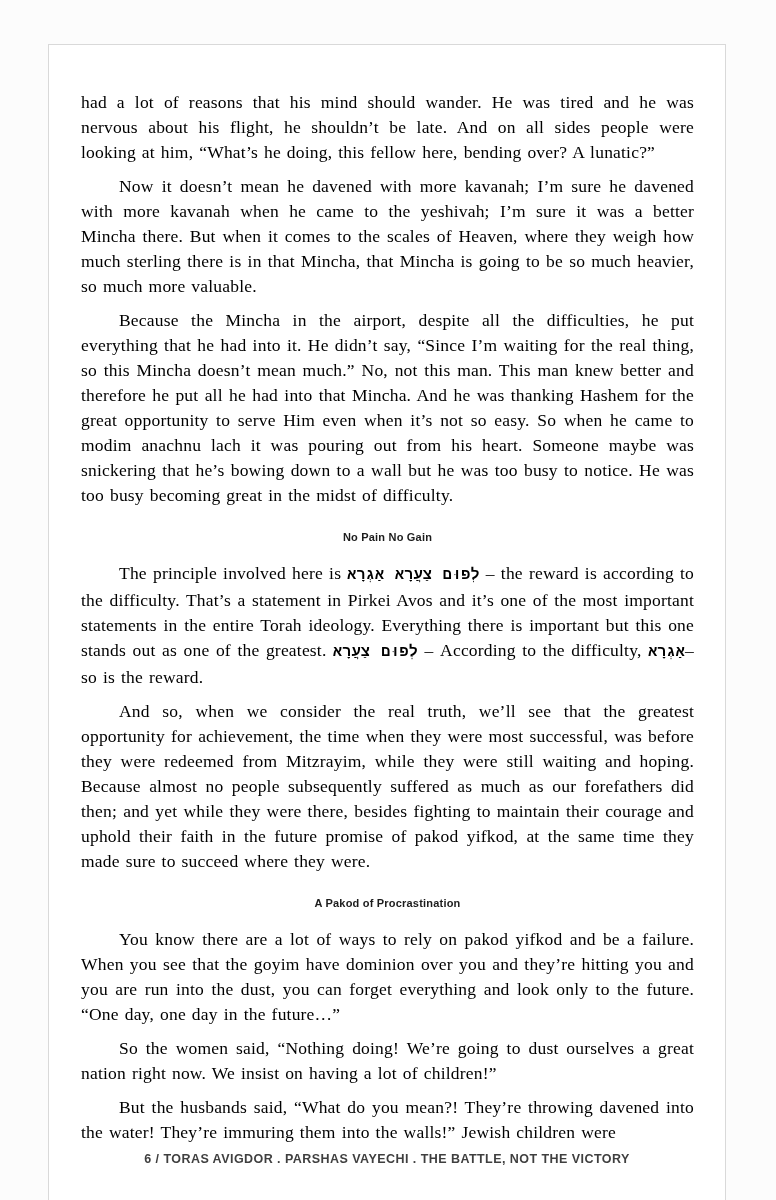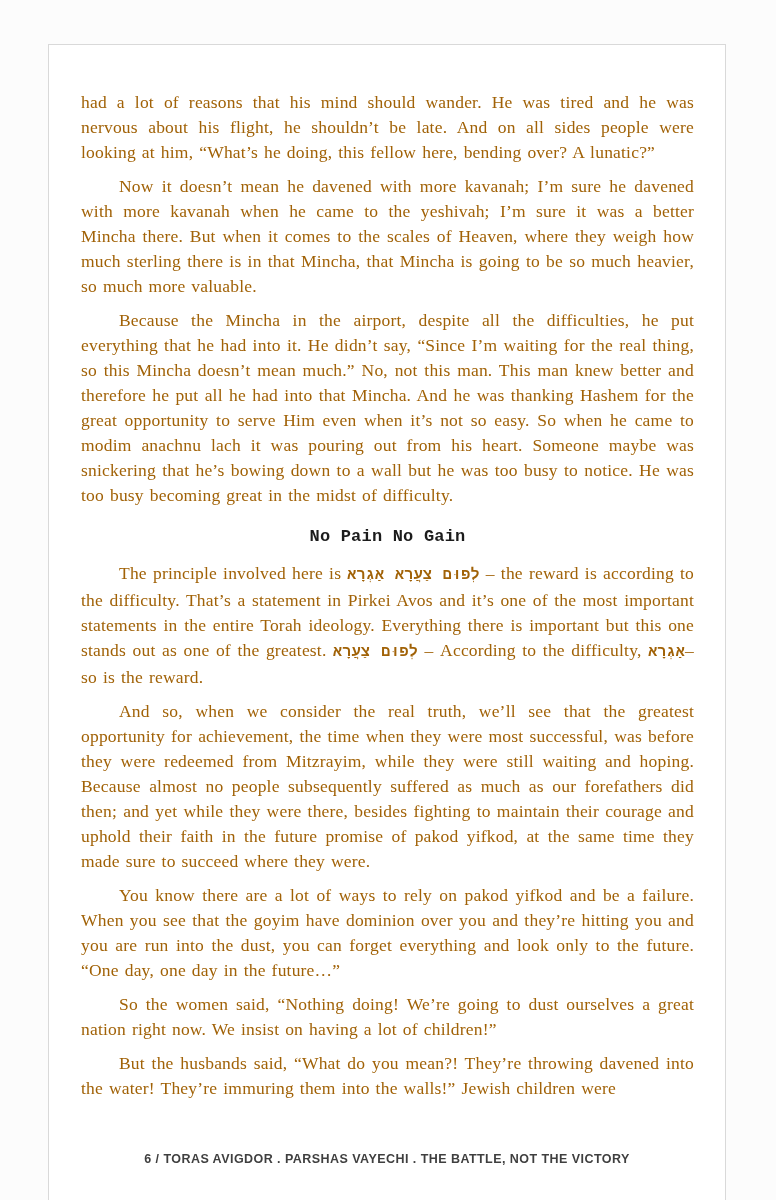--- a/index.html
+++ b/index.html
@@ -29,39 +29,39 @@
     color: #3d3d3d;
   }
   .para {
     margin: 0 0 9px 0;
     font-size: 17.5px;
     line-height: 25px;
     letter-spacing: 0.2px;
     word-spacing: 1.4px;
     text-align: justify;
     text-indent: 38px;
-    color: #a16207;
+    color: #000000;
   }
   .para.noindent {
     text-indent: 0;
   }
   .rm { font-style: normal; }
   .it { }
   .heb {
     font-family: Liberation Mono, monospace;
     font-weight: bold;
     font-style: normal;
     font-size: 0.86em;
     unicode-bidi: embed;
     direction: rtl;
   }
   .heading {
-    font-family: Liberation Mono, monospace;
+    font-family: Liberation Sans, sans-serif;
     font-weight: bold;
-    font-size: 17px;
+    font-size: 11px;
     line-height: 22px;
     color: #1c1c1c;
     text-align: center;
     letter-spacing: 0.2px;
     margin: 18px 0 13px 0;
   }
   .footer {
     position: absolute;
     left: 0;
     right: 0;
@@ -79,18 +79,19 @@
 <body>
 
 <div class="card">
   <div class="content">
       <p class="para noindent"><span class="rm">had a lot of reasons that his mind should wander. He was tired and he was nervous about his flight, he shouldn’t be late. And on all sides people were looking at him, “What’s he doing, this fellow here, bending over? A lunatic?”</span></p>
       <p class="para"><span class="rm">Now it doesn’t mean he </span><span class="it">davened</span><span class="rm"> with more </span><span class="it">kavanah</span><span class="rm">; I’m sure he </span><span class="it">davened</span><span class="rm"> with more </span><span class="it">kavanah</span><span class="rm"> when he came to the yeshivah; I’m sure it was a better Mincha there. But when it comes to the scales of Heaven, where they weigh how much sterling there is in that Mincha, that Mincha is going to be so much heavier, so much more valuable.</span></p>
       <p class="para"><span class="rm">Because the Mincha in the airport, despite all the difficulties, he put everything that he had into it. He didn’t say, “Since I’m waiting for the real thing, so this Mincha doesn’t mean much.” No, not this man. This man knew better and therefore he put all he had into that Mincha. And he was thanking Hashem for the great opportunity to serve Him even when it’s not so easy. So when he came to </span><span class="it">modim anachnu lach</span><span class="rm"> it was pouring out from his heart. Someone maybe was snickering that he’s bowing down to a wall but he was too busy to notice. He was too busy becoming great in the midst of difficulty.</span></p>
       <h2 class="heading">No Pain No Gain</h2>
       <p class="para"><span class="rm">The principle involved here is </span><span class="heb" dir="rtl">לְפוּם צַעֲרָא אַגְרָא</span><span class="rm"> – </span><span class="it">the reward is according to the difficulty</span><span class="rm">. That’s a statement in Pirkei Avos and it’s one of the most important statements in the entire Torah ideology. Everything there is important but this one stands out as one of the greatest. </span><span class="heb" dir="rtl">לְפוּם צַעֲרָא</span><span class="rm"> – </span><span class="it">According to the difficulty,</span><span class="rm"> </span><span class="heb" dir="rtl">אַגְרָא</span><span class="it">– so is the reward.</span></p>
       <p class="para"><span class="rm">And so, when we consider the real truth, we’ll see that the greatest opportunity for achievement, the time when they were most successful, was </span><span class="it">before</span><span class="rm"> they were redeemed from Mitzrayim, while they were still waiting and hoping. Because almost no people subsequently suffered as much as our forefathers did then; and yet while they were there, besides fighting to maintain their courage and uphold their faith in the future promise of </span><span class="it">pakod yifkod</span><span class="rm">, at the same time they made sure to succeed where they were.</span></p>
+      <h2 class="heading">A Pakod of Procrastination</h2>
       <p class="para"><span class="rm">You know there are a lot of ways to rely on </span><span class="it">pakod yifkod</span><span class="rm"> and be a failure. When you see that the </span><span class="it">goyim</span><span class="rm"> have dominion over you and they’re hitting you and you are run into the dust, you can forget everything and look only to the future. “One day, one day in the future…”</span></p>
       <p class="para"><span class="rm">So the women said, “Nothing doing! We’re going to dust ourselves a great nation right now. We insist on having a lot of children!”</span></p>
       <p class="para"><span class="rm">But the husbands said, “What do you mean?! They’re throwing davened into the water! They’re immuring them into the walls!” Jewish children were</span></p>
     </div>
   <div class="footer">6 / TORAS AVIGDOR . PARSHAS VAYECHI . THE BATTLE, NOT THE VICTORY</div>
 </div>
 
 </body></html>

